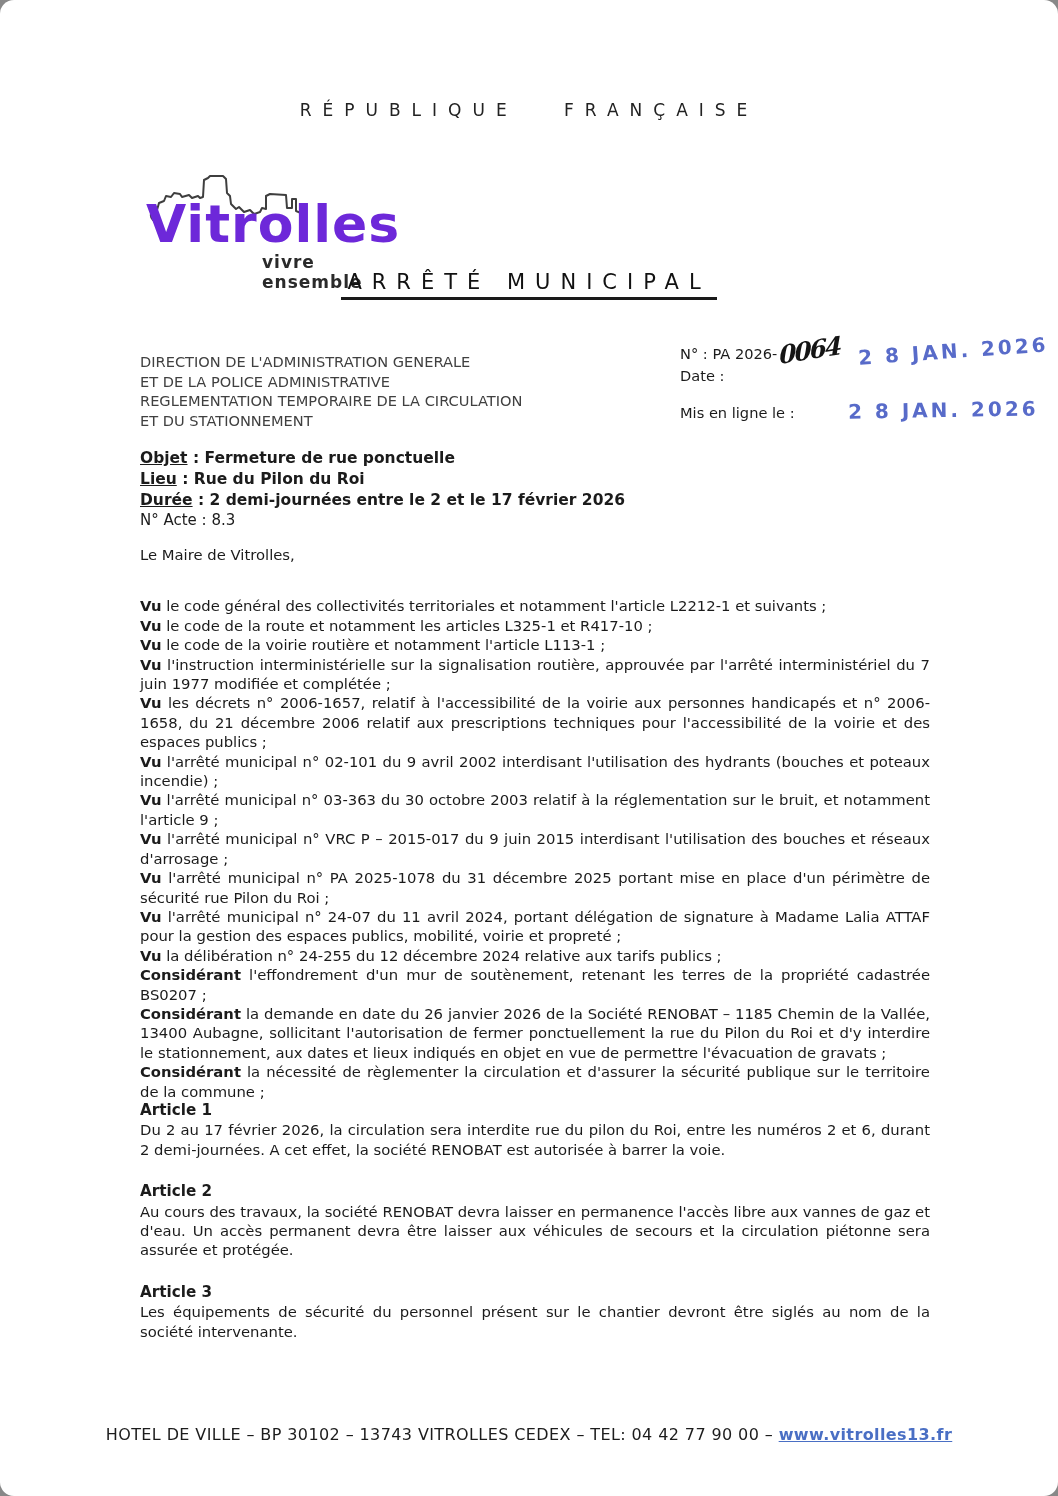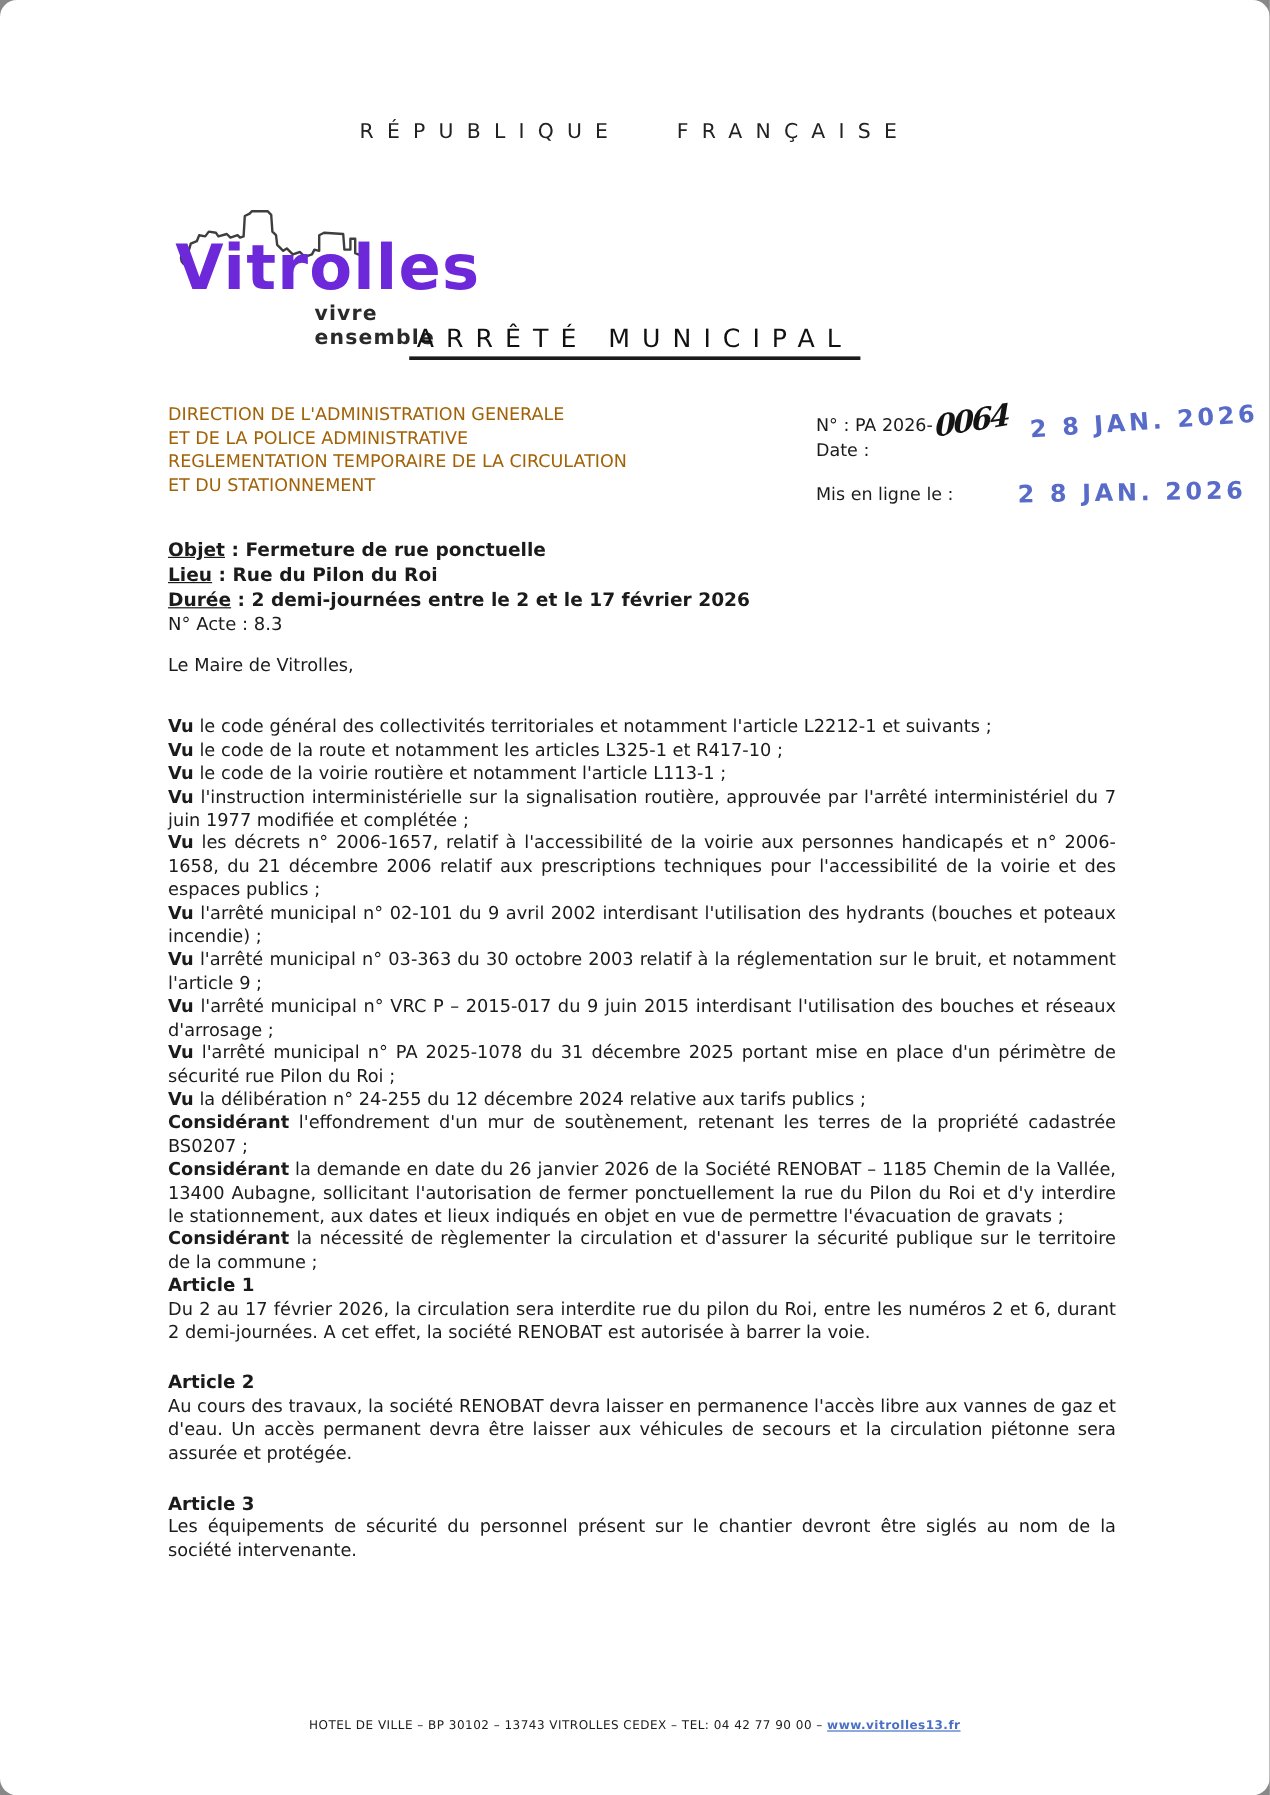--- a/index.html
+++ b/index.html
@@ -32,21 +32,21 @@
     font-size:17px;font-weight:bold;color:#2a2a2a;letter-spacing:1px;
   }
   .doc-title{position:absolute;top:270px;left:0;width:100%;text-align:center;}
   .doc-title span{
     display:inline-block;
     font-size:21px;font-weight:normal;letter-spacing:10px;
     border-bottom:3px solid #1a1a1a;padding:0 6px 3px 6px;color:#111;
   }
   
   .meta{position:absolute;top:336px;left:140px;width:790px;height:105px;}
-  .direction{position:absolute;top:0;left:0;font-size:14.6px;line-height:19.6px;color:#a16207;}
+  .direction{position:absolute;top:16px;left:0;font-size:14.6px;line-height:19.6px;color:#404040;}
   .meta-right{position:absolute;top:0;left:540px;width:250px;font-size:14.6px;}
   .num-line{white-space:nowrap;}
   .handwritten{
     display:inline-block;
     font-family:"DejaVu Serif","Liberation Serif",serif;
     font-style:italic;font-weight:bold;font-size:25px;
     transform:rotate(-9deg) skewX(-8deg);
     margin-left:2px;letter-spacing:-2px;color:#141414;
   }
   .date-line{margin-top:2px;}
@@ -72,21 +72,21 @@
     text-align:center;font-size:17px;font-weight:bold;
     letter-spacing:8px;margin:11px 0 3px 0;color:#111;
   }
   .article{margin-top:0;}
   .article + .article{margin-top:23px;}
   .article-title{font-weight:bold;font-size:15.2px;}
   .article-text{text-align:justify;}
   
   .footer{
     position:absolute;bottom:52px;left:0;width:100%;
-    text-align:center;font-size:10px;letter-spacing:.4px;color:#1c1c1c;
+    text-align:center;font-size:16px;letter-spacing:.4px;color:#1c1c1c;
   }
   .footer a{text-decoration:underline;font-weight:bold;}
 </style>
 </head>
 <body>
 
 <div class="page">
 
   <div class="republique">RÉPUBLIQUE FRANÇAISE</div>
 
@@ -152,20 +152,21 @@
         <p class="recital"><b>Vu</b> <span>les décrets n° 2006-1657, relatif à l'accessibilité de la voirie aux personnes handicapés et n° 2006-1658, du 21 décembre 2006 relatif aux prescriptions techniques pour l'accessibilité de la voirie et des espaces publics ;</span></p>
 
         <p class="recital"><b>Vu</b> <span>l'arrêté municipal n° 02-101 du 9 avril 2002 interdisant l'utilisation des hydrants (bouches et poteaux incendie) ;</span></p>
 
         <p class="recital"><b>Vu</b> <span>l'arrêté municipal n° 03-363 du 30 octobre 2003 relatif à la réglementation sur le bruit, et notamment l'article 9 ;</span></p>
 
         <p class="recital"><b>Vu</b> <span>l'arrêté municipal n° VRC P – 2015-017 du 9 juin 2015 interdisant l'utilisation des bouches et réseaux d'arrosage ;</span></p>
 
         <p class="recital"><b>Vu</b> <span>l'arrêté municipal n° PA 2025-1078 du 31 décembre 2025 portant mise en place d'un périmètre de sécurité rue Pilon du Roi ;</span></p>
 
+        <p class="recital"><b>Vu</b> <span>l'arrêté municipal n° 24-07 du 11 avril 2024, portant délégation de signature à Madame Lalia ATTAF pour la gestion des espaces publics, mobilité, voirie et propreté ;</span></p>
 
         <p class="recital"><b>Vu</b> <span>la délibération n° 24-255 du 12 décembre 2024 relative aux tarifs publics ;</span></p>
 
         <p class="recital"><b>Considérant</b> <span>l'effondrement d'un mur de soutènement, retenant les terres de la propriété cadastrée BS0207 ;</span></p>
 
         <p class="recital"><b>Considérant</b> <span>la demande en date du 26 janvier 2026 de la Société RENOBAT – 1185 Chemin de la Vallée, 13400 Aubagne, sollicitant l'autorisation de fermer ponctuellement la rue du Pilon du Roi et d'y interdire le stationnement, aux dates et lieux indiqués en objet en vue de permettre l'évacuation de gravats ;</span></p>
 
         <p class="recital"><b>Considérant</b> <span>la nécessité de règlementer la circulation et d'assurer la sécurité publique sur le territoire de la commune ;</span></p>
       </div>
 

